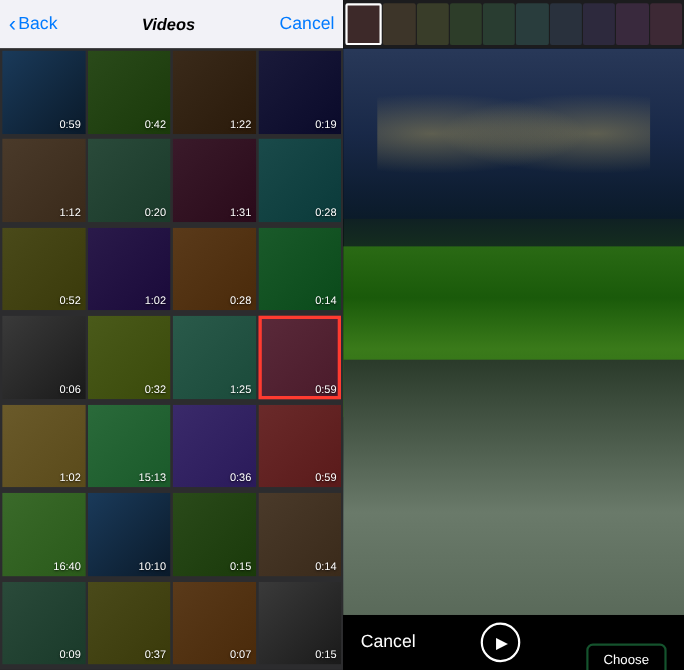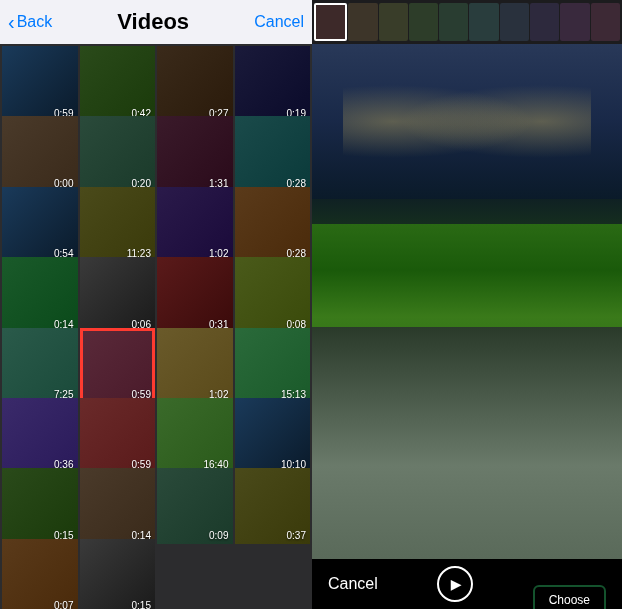--- a/index.html
+++ b/index.html
@@ -39,23 +39,24 @@
       cursor: pointer;
     }
 
     .nav-back .chevron {
       font-size: 20px;
       margin-right: 2px;
       color: #007aff;
     }
 
     .nav-title {
-      font-size: 22px;
+      font-size: 15px;
       font-weight: 600;
       color: #000;
+      font-style: italic;
     }
 
     .nav-cancel {
       color: #007aff;
       font-size: 16px;
       cursor: pointer;
     }
 
     .video-grid {
       flex: 1;
@@ -281,77 +282,69 @@
   <div class="video-thumb">
         <div class="thumb-color c1"></div>
         <span class="duration">0:59</span>
       </div>
       <div class="video-thumb">
         <div class="thumb-color c2"></div>
         <span class="duration">0:42</span>
       </div>
       <div class="video-thumb">
         <div class="thumb-color c3"></div>
-        <span class="duration">0:27</span>
+        <span class="duration">1:22</span>
       </div>
       <div class="video-thumb">
         <div class="thumb-color c4"></div>
         <span class="duration">0:19</span>
       </div>
       <div class="video-thumb">
         <div class="thumb-color c5"></div>
-        <span class="duration">0:00</span>
+        <span class="duration">1:12</span>
       </div>
       <div class="video-thumb">
         <div class="thumb-color c6"></div>
         <span class="duration">0:20</span>
       </div>
       <div class="video-thumb">
         <div class="thumb-color c7"></div>
         <span class="duration">1:31</span>
       </div>
       <div class="video-thumb">
         <div class="thumb-color c8"></div>
         <span class="duration">0:28</span>
       </div>
       <div class="video-thumb">
-        <div class="thumb-color c1"></div>
-        <span class="duration">0:54</span>
-      </div>
-      <div class="video-thumb">
         <div class="thumb-color c9"></div>
-        <span class="duration">11:23</span>
+        <span class="duration">0:52</span>
       </div>
       <div class="video-thumb">
         <div class="thumb-color c10"></div>
         <span class="duration">1:02</span>
       </div>
       <div class="video-thumb">
         <div class="thumb-color c11"></div>
         <span class="duration">0:28</span>
       </div>
       <div class="video-thumb">
         <div class="thumb-color c12"></div>
         <span class="duration">0:14</span>
       </div>
       <div class="video-thumb">
         <div class="thumb-color c13"></div>
         <span class="duration">0:06</span>
       </div>
       <div class="video-thumb">
-        <div class="thumb-color c14"></div>
-        <span class="duration">0:31</span>
-      </div>
-      <div class="video-thumb">
         <div class="thumb-color c16"></div>
-        <span class="duration">0:08</span>
+        <span class="duration">0:32</span>
       </div>
       <div class="video-thumb">
         <div class="thumb-color c17"></div>
-        <span class="duration">7:25</span>
+        <span class="duration">1:25</span>
       </div>
       <div class="video-thumb selected">
         <div class="thumb-color c18"></div>
         <span class="duration">0:59</span>
       </div>
       <div class="video-thumb">
         <div class="thumb-color c19"></div>
         <span class="duration">1:02</span>
       </div>
       <div class="video-thumb">

